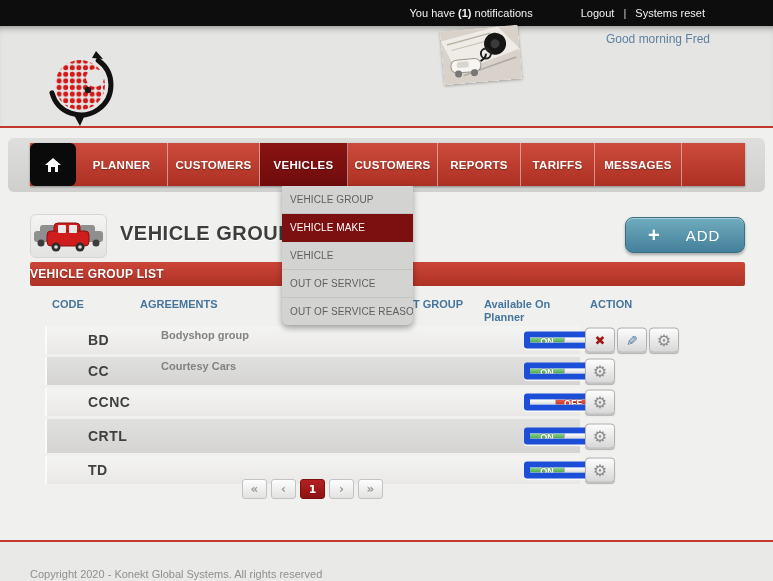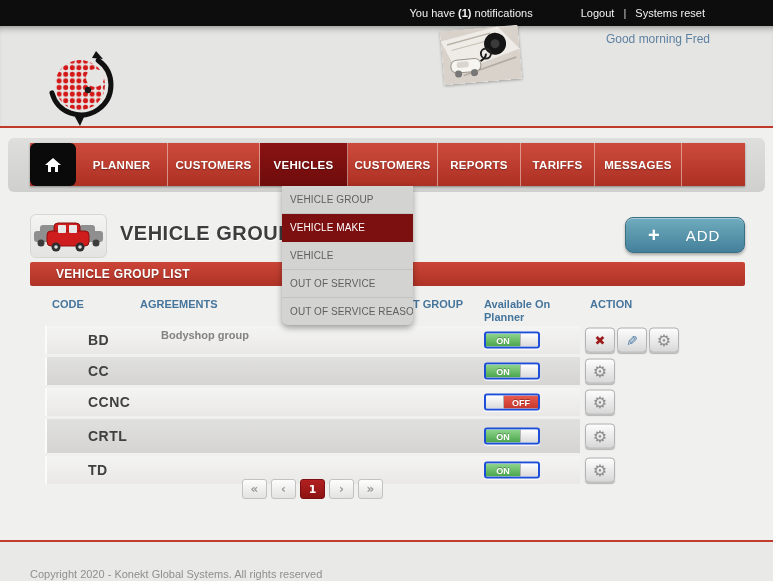--- a/index.html
+++ b/index.html
@@ -57,21 +57,21 @@
   .addbtn { position:absolute; left:625px; top:217px; width:120px; height:36px;
             background:linear-gradient(#6facbe,#44809a); border:1px solid #3b7084; border-radius:8px;
             box-shadow:0 2px 3px rgba(0,0,0,.3), inset 0 1px 0 rgba(255,255,255,.4);
             color:#fff; display:flex; align-items:center; cursor:pointer; }
   .addbtn .plus { font-size:20px; font-weight:bold; margin-left:22px; line-height:1; }
   .addbtn .lbl { font-size:15px; font-weight:normal; letter-spacing:1px; margin-left:26px; }
 
   
   .listbar { position:absolute; left:30px; top:262px; width:715px; height:24px;
              background:linear-gradient(#cb4537,#ae3226); border-radius:2px; color:#fff;
-             font-size:12px; font-weight:bold; line-height:24px; padding-left:26px;
+             font-size:12px; font-weight:bold; line-height:24px; padding-left:0;
              letter-spacing:.3px; text-shadow:0 1px 1px rgba(0,0,0,.35); }
 
   
   .thead span { position:absolute; color:#46759c; font-size:11px; font-weight:bold; }
   .th-code { left:52px; top:298px; }
   .th-desc { left:140px; top:298px; }
   .th-group { left:413px; top:298px; }
   .th-planner { left:484px; top:298px; width:72px; line-height:13px; }
   .th-action { left:590px; top:298px; }
 
@@ -82,22 +82,22 @@
                   border-left:2px solid #fbfbfa; }
   .trow.odd .stripe { background:linear-gradient(#f4f4f3,#e9e8e7); }
   .trow.even .stripe { background:linear-gradient(#e0e0df,#d5d4d3); }
   .trow { height:28px; }
   .trow.tall { height:34px; }
   .code { position:absolute; left:88px; top:50%; transform:translateY(-50%);
           font-size:14px; font-weight:bold; color:#404040; letter-spacing:.5px; }
   .desc { position:absolute; left:140px; top:3px; width:245px; font-size:11px; font-weight:bold;
           color:#828282; line-height:13px;padding-left:21px; }
   .togglebox { position:absolute; left:484px; top:50%; transform:translateY(-50%); }
-  .toggle { width:56px; height:17px; border:2px solid #1d4ed8; border-radius:3px; display:flex;
-            overflow:hidden; background:#fff; box-shadow:0 1px 1px rgba(255,255,255,.8); cursor:pointer; }
+  .toggle { width:72px; height:17px; border:6px solid #1d4ed8; border-radius:3px; display:flex;
+            overflow:hidden; background:#fff; box-shadow:0 1px 1px rgba(255,255,255,.8); cursor:pointer;margin-left:40px; }
   .tg-on { width:34px; background:linear-gradient(#8fd68f,#4aa54a); color:#fff; font-size:9px;
            font-weight:bold; display:flex; align-items:center; justify-content:center;
            text-shadow:0 -1px 0 rgba(0,0,0,.3); }
   .tg-off { width:34px; background:linear-gradient(#ea5c50,#c8372b); color:#fff; font-size:9px;
             font-weight:bold; display:flex; align-items:center; justify-content:center;
             text-shadow:0 -1px 0 rgba(0,0,0,.3); }
   .tg-knob { flex:1; background:linear-gradient(#ffffff,#dadada); border-left:1px solid #b5b5b5;
              border-right:1px solid #b5b5b5; }
   .toggle.on .tg-knob { border-right:none; }
   .toggle.off .tg-knob { border-left:none; }
@@ -260,20 +260,21 @@
           </div>
         <div class="abtn">
             <span class="uicon ic-gear">⚙</span>
           </div>
       </div>
     </div>
 
     <div class="trow even">
       <div class="stripe"></div>
       <span class="code">CC</span>
+      <span class="desc">Courtesy Cars</span>
       <div class="togglebox">
           <div class="toggle on">
         <span class="tg-on">ON</span>
         <span class="tg-knob"></span>
       </div>
         </div>
       <div class="actions">
         <div class="abtn">
             <span class="uicon ic-gear">⚙</span>
           </div>

